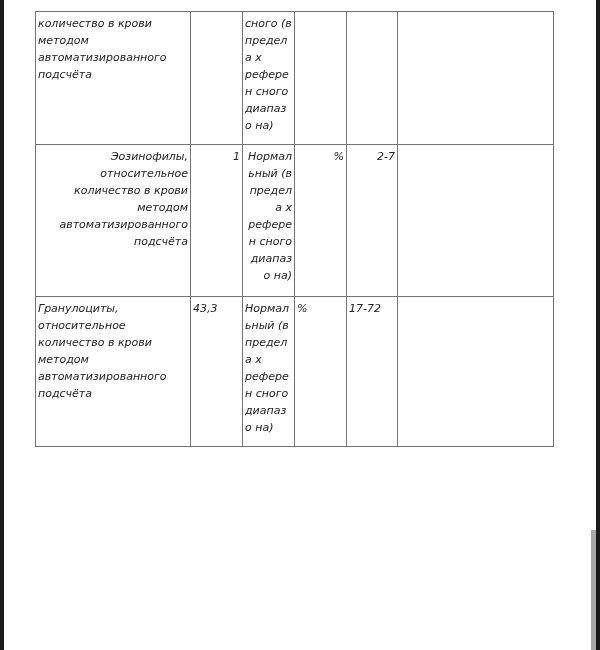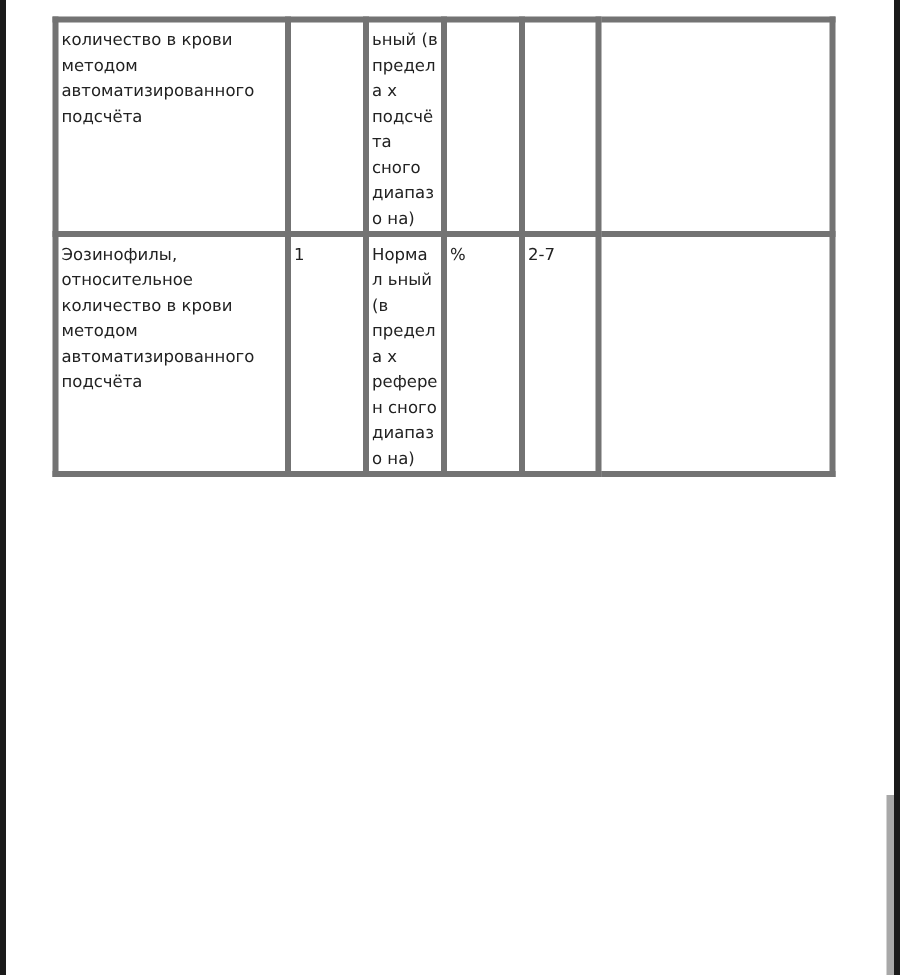--- a/index.html
+++ b/index.html
@@ -11,37 +11,38 @@
     .left-edge { position: absolute; left: 0; top: 0; width: 4px; height: 650px; background: #1a1a1a; }
     .right-edge { position: absolute; left: 596px; top: 0; width: 4px; height: 650px; background: #1a1a1a; }
     .scroll-track { position: absolute; left: 590px; top: 0; width: 6px; height: 650px; background: #ffffff; }
     .scroll-thumb { position: absolute; left: 591px; top: 530px; width: 5px; height: 120px; background: #a8a8a8; }
     table.results {
       position: absolute; left: 35px; top: 11px;
       border-collapse: collapse; table-layout: fixed;
       width: 518px;
     }
     table.results td {
-      border: 4px solid #737373;
+      border: 1px solid #737373;
       vertical-align: top;
       padding: 3px 2px 0 2px;
       font-size: 11px;
       line-height: 17px;
       color: #222;
       word-wrap: break-word;
       overflow-wrap: anywhere;
+      font-style: italic;
     }
     col.c1 { width: 155px; }
     col.c2 { width: 52px; }
     col.c3 { width: 52px; }
     col.c4 { width: 52px; }
     col.c5 { width: 51px; }
     col.c6 { width: 156px; }
     tr.r0 td { height: 129px; }
-    tr.r1 td { height: 148px; }
+    tr.r1 td { height: 148px; text-align: right; }
     tr.r2 td { height: 147px; }
     tr.r3 td { height: 146px; }
     tr.r4 td { height: 45px; }
     .status { white-space: normal; }
   </style>
 </head>
 <body>
 
 <div class="left-edge"></div>
 <div class="scroll-track"></div>
@@ -54,27 +55,35 @@
       <col class="c2">
       <col class="c3">
       <col class="c4">
       <col class="c5">
       <col class="c6">
   </colgroup>
   <tbody>
     <tr class="r0">
       <td>количество в крови методом автоматизированного подсчёта</td>
       <td></td>
-      <td class="status">ьный (в предела х подсчёта сного диапазо на)</td>
+      <td class="status">сного (в предела х референ сного диапазо на)</td>
       <td></td>
       <td></td>
       <td></td>
     </tr>
     <tr class="r1">
       <td>Эозинофилы, относительное количество в крови методом автоматизированного подсчёта</td>
       <td>1</td>
       <td class="status">Нормал ьный (в предела х референ сного диапазо на)</td>
       <td>%</td>
       <td>2-7</td>
       <td></td>
     </tr>
+    <tr class="r3">
+      <td>Гранулоциты, относительное количество в крови методом автоматизированного подсчёта</td>
+      <td>43,3</td>
+      <td class="status">Нормал ьный (в предела х референ сного диапазо на)</td>
+      <td>%</td>
+      <td>17-72</td>
+      <td></td>
+    </tr>
   </tbody>
 </table>
 
 </body></html>

